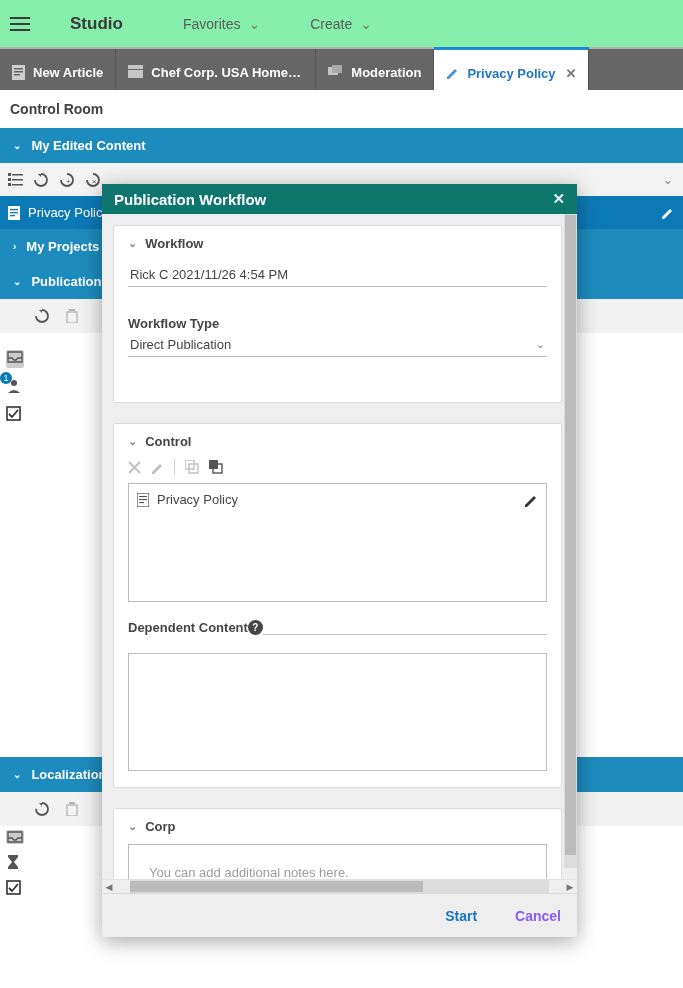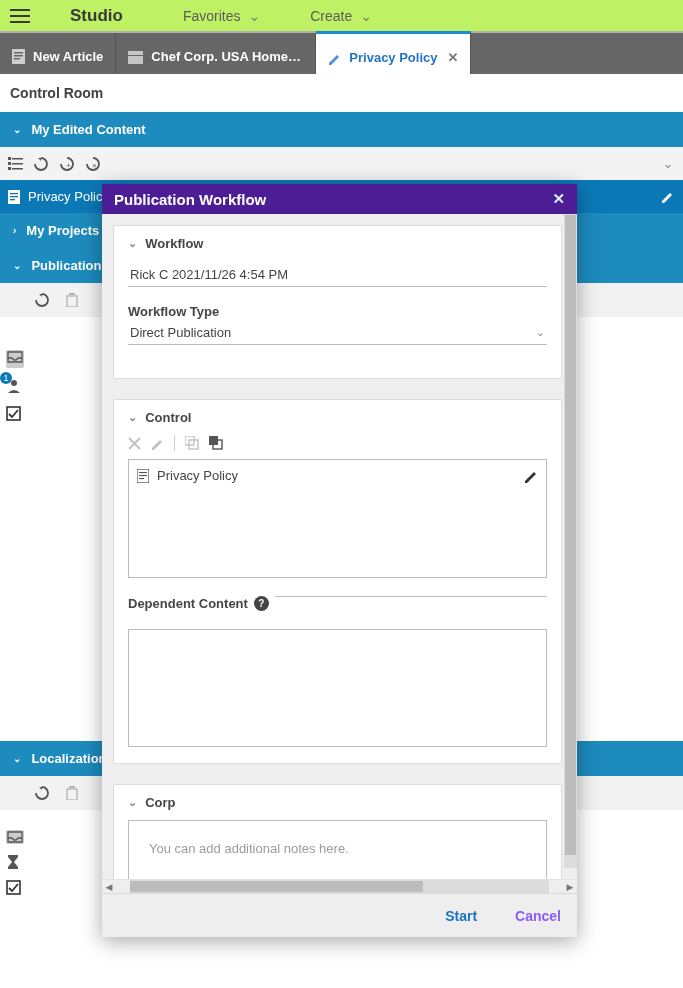--- a/index.html
+++ b/index.html
@@ -1,29 +1,29 @@
 <!DOCTYPE html>
 <html><head>
 <meta charset="utf-8">
 <style>
   * { box-sizing: border-box; }
   body { margin:0; font-family: Arial, Helvetica, sans-serif; font-size:13px; color:#454545; background:#ffffff; width:683px; height:988px; position:relative; overflow:hidden; }
   
   
-  .topbar { height:31px; background:#bef264; display:flex; align-items:center; }
+  .topbar { height:47px; background:#86efac; display:flex; align-items:center; }
   .hamburger { width:40px; height:47px; display:flex; align-items:center; justify-content:center; }
   .hamburger-lines { width:20px; height:14px; display:flex; flex-direction:column; justify-content:space-between; }
   .hamburger-lines div { height:2px; background:#3a3a3a; }
   .brand { font-weight:bold; font-size:17px; color:#3a3a3a; margin-left:30px; }
   .topmenu { margin-left:60px; display:flex; align-items:center; font-size:14px; color:#5c5c5c; cursor:pointer; }
   .topmenu .chev { margin-left:8px; color:#7a7a7a; }
   
   
   .tabstrip { height:43px; background:#666666; display:flex; border-top:2px solid #b1b1b1; }
-  .tab { height:40px; border-right:1px solid #555; color:#fff; display:flex; align-items:flex-end; padding:9px 12px; font-size:13px; font-weight:bold; cursor:pointer; }
+  .tab { height:40px; border-right:1px solid #555; color:#fff; display:flex; align-items:flex-start; padding:16px 12px; font-size:13px; font-weight:bold; cursor:pointer; }
   .tab .tab-icon { margin-right:8px; opacity:.8; }
   .tab.active { background:#ffffff; color:#2275c9; border-top:3px solid #1a8bd4; margin-top:-2px; height:43px; }
   .tab.active .tab-icon svg path, .tab.active .tab-icon svg rect { fill:#2275c9; }
   .tab .close { margin-left:10px; font-size:13px; color:#777; }
   
   
   .control-room { padding:11px 10px; font-size:14px; font-weight:bold; color:#424242; }
   
   
   .panel-h { background:#1d8bbd; color:#fff; font-weight:bold; font-size:13px; padding:10px 13px; display:flex; align-items:center; cursor:pointer; }
@@ -47,37 +47,37 @@
 
   
   .left-icons2 { position:absolute; left:6px; top:830px; display:flex; flex-direction:column; gap:10px; }
 
   
   .loc-body { background:#f2f2f2; height:34px; display:flex; align-items:center; padding-left:33px; gap:12px; }
   .white-panel2 { background:#fff; height:170px; }
   
   
   .modal { position:absolute; left:102px; top:184px; width:475px; height:753px; box-shadow:0 4px 20px rgba(0,0,0,.35); background:#eeeeee; display:flex; flex-direction:column; }
-  .modal-title { background:#4c1d95; color:#fff; font-weight:bold; font-size:15px; height:30px; display:flex; align-items:center; padding:0 12px; }
+  .modal-title { background:#0f766e; color:#fff; font-weight:bold; font-size:15px; height:30px; display:flex; align-items:center; padding:0 12px; }
   .modal-title .mclose { margin-left:auto; color:#d8eef7; font-size:15px; cursor:pointer; }
   .modal-body { flex:1; padding:11px; overflow:hidden; position:relative; }
   .modal-scroll { overflow-y:auto; overflow-x:auto; height:100%; padding-right:4px; }
   .card { background:#fff; border:1px solid #dcdcdc; border-radius:2px; padding:10px 14px 16px 14px; margin-bottom:20px; }
   .section-head { display:flex; align-items:center; font-weight:bold; font-size:13px; color:#454545; margin-bottom:10px; }
   .section-head .chev { margin-right:8px; color:#888; font-size:11px; }
   .field-label { font-weight:bold; font-size:13px; color:#454545; }
-  .field-value { border-bottom:1px solid #bcbcbc; padding:6px 2px 4px 2px; font-size:13px; color:#454545; margin-bottom:17px; display:flex; align-items:center; }
+  .field-value { border-bottom:1px solid #bcbcbc; padding:6px 2px 4px 2px; font-size:13px; color:#454545; margin-bottom:29px; display:flex; align-items:center; }
   .field-value .dd { margin-left:auto; color:#888; font-size:11px; }
   .content-toolbar { display:flex; align-items:center; gap:10px; margin:4px 0 8px 0; color:#bcbcbc; }
   .content-toolbar .sep { width:1px; height:16px; background:#d0d0d0; }
   .content-toolbar .dark { color:#555; }
   .content-box { border:1px solid #bcbcbc; height:119px; padding:8px; }
   .content-item { display:flex; align-items:center; gap:8px; font-size:13px; }
   .content-item .pencil { margin-left:auto; color:#454545; }
-  .dep-label { display:flex; align-items:flex-start; gap:6px; font-weight:bold; font-size:13px; margin:18px 0 8px 0; }
+  .dep-label { display:flex; align-items:flex-end; font-weight:bold; font-size:13px; margin:18px 0 8px 0; }
   .dep-label .line { flex:1; height:1px; background:#bcbcbc; }
   .dep-box { border:1px solid #bcbcbc; height:118px; margin-top:18px; }
   .notes-box { border:1px solid #bcbcbc; height:85px; padding:20px; color:#9c9c9c; font-size:13px; }
   .modal-footer { height:44px; background:#eeeeee; border-top:1px solid #d9d9d9; display:flex; align-items:center; justify-content:flex-end; padding:0 16px; gap:38px; font-weight:bold; font-size:14px; }
   .btn-start { color:#1a74c4; cursor:pointer;margin-left:40px; }
   .btn-cancel { color:#8b5cf6; cursor:pointer; }
   
   
   .modal-body::after { content:""; position:absolute; right:0; top:0; width:13px; height:654px; background:#dcdcdc; }
   .modal-body .thumb { position:absolute; right:1px; top:1px; width:11px; height:640px; background:#bcbcbc; z-index:2; }
@@ -126,20 +126,29 @@
     <span>New Article</span>
   </div>
   <div class="tab" style="width:200px">
     <span class="tab-icon">
       <svg width="15" height="13">
           <rect x="0" y="0" width="15" height="4" fill="#ddd"></rect>
           <rect x="0" y="5" width="15" height="8" fill="#ddd"></rect>
         </svg>
     </span>
     <span style="white-space:nowrap; overflow:hidden; text-overflow:ellipsis;">Chef Corp. USA Home Pa…</span>
+  </div>
+  <div class="tab">
+    <span class="tab-icon">
+      <svg width="15" height="13">
+          <rect x="0" y="2" width="10" height="8" fill="#ddd"></rect>
+          <rect x="4" y="0" width="10" height="8" fill="#bbb"></rect>
+        </svg>
+    </span>
+    <span>Moderation</span>
   </div>
   <div class="tab active">
     <span class="tab-icon">
       <svg width="13" height="13">
           <path d="M1 11 L9 3 L11 5 L3 13 L1 13 Z" fill="#2275c9"></path>
         </svg>
     </span>
     <span>Privacy Policy</span>
     <span class="close">✕</span>
   </div>

